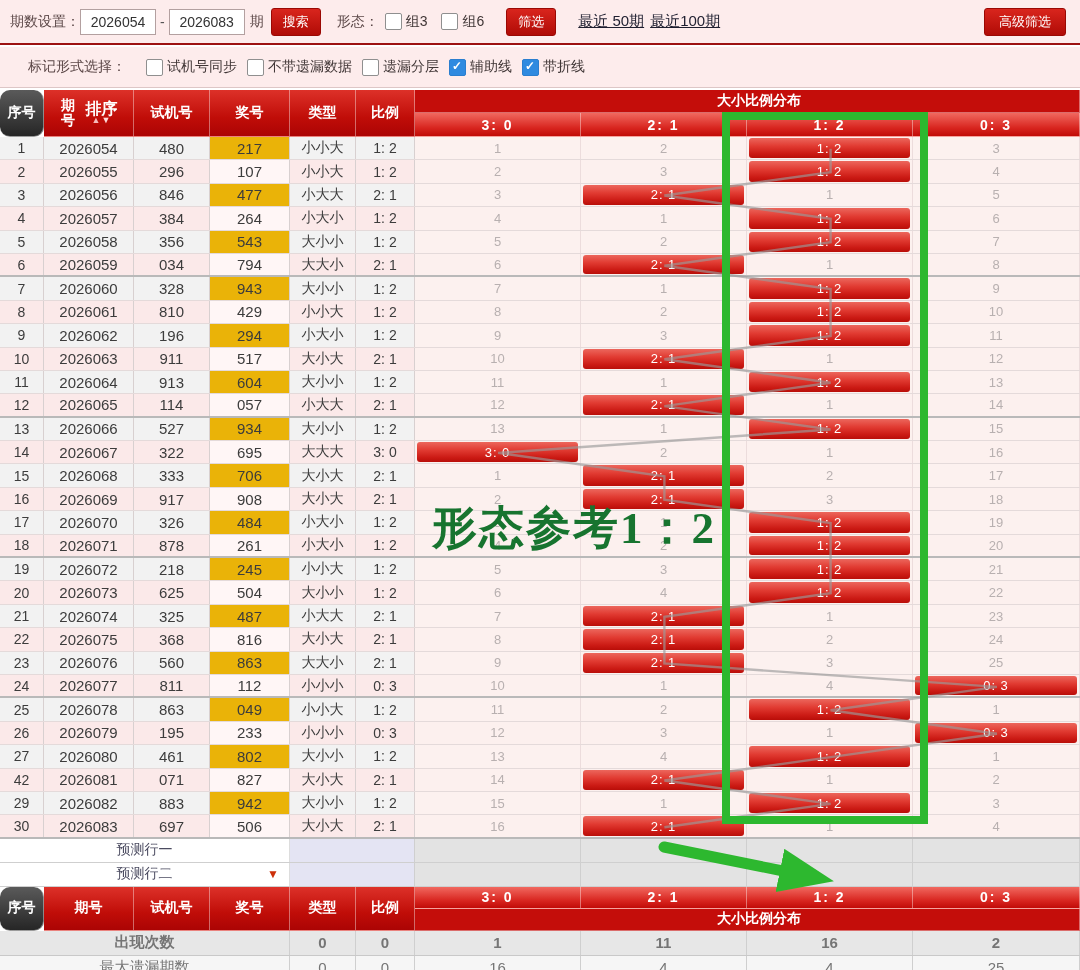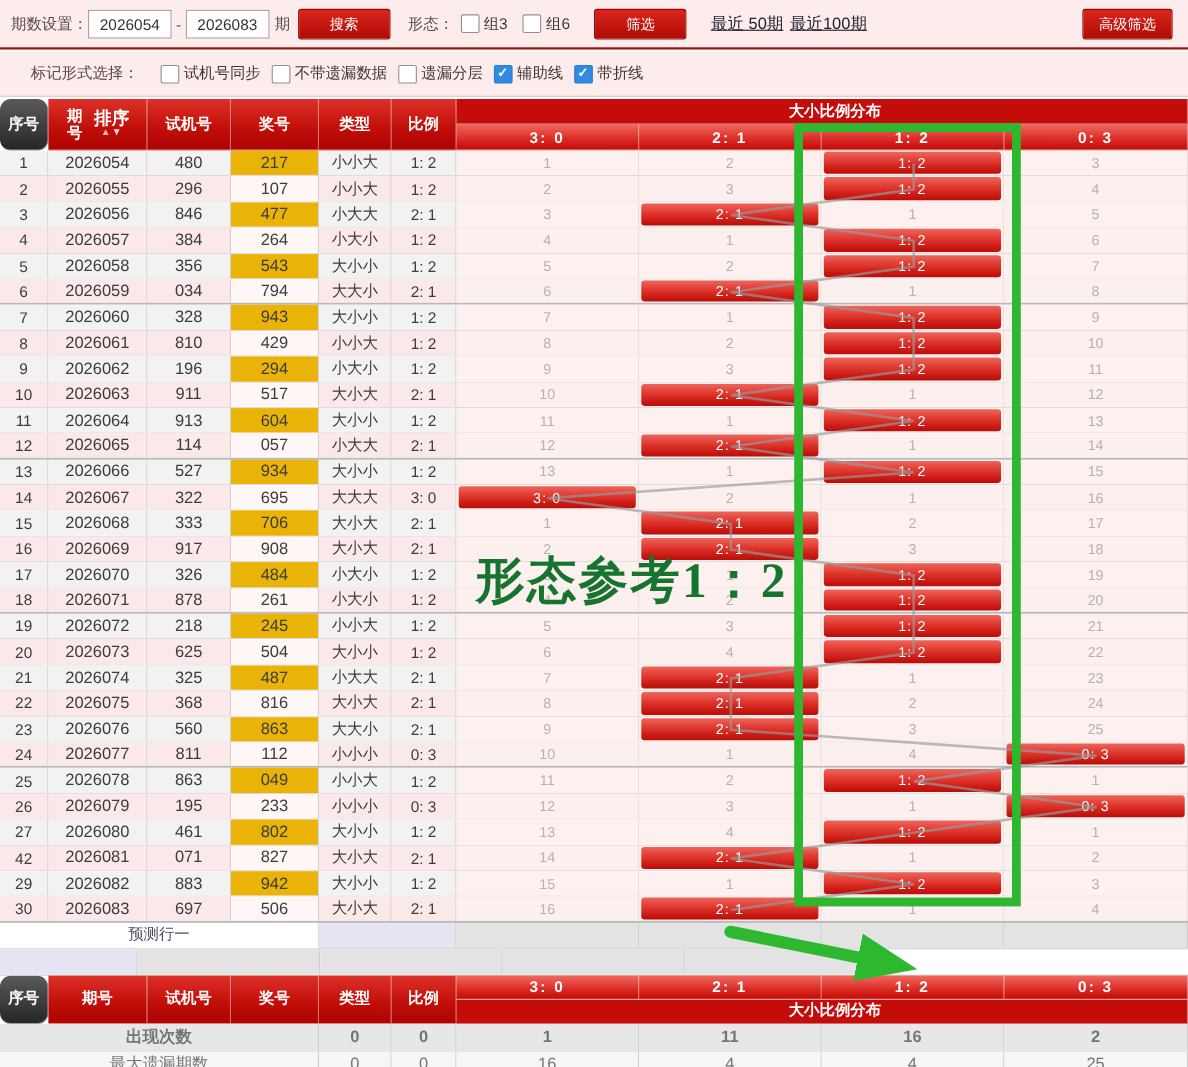--- a/index.html
+++ b/index.html
@@ -8,21 +8,21 @@
 
   
   .topbar{position:absolute;top:0;left:0;width:1080px;height:45px;background:#fdecec;
           border-bottom:2px solid #9d1212;display:flex;align-items:center;box-sizing:border-box;padding-left:10px;}
   .main-title{font-size:18px;font-weight:bold;color:#c2201d;width:330px;letter-spacing:1px;}
   .tb-label{font-size:14px;color:#5c4848;}
   .tb-input{width:70px;height:22px;border:1px solid #b3a0a0;background:#fff;font-size:14px;
             text-align:center;color:#333;font-family:"Liberation Sans",sans-serif;}
   .dash{color:#555;margin:0 4px;font-size:14px;}
   .btn-red{background:linear-gradient(180deg,#d9251d,#b00b06);color:#fff;border:1px solid #9a0803;
-           font-size:13px;padding:4px 28px;border-radius:3px;cursor:pointer;font-family:"Liberation Sans",sans-serif;}
+           font-size:13px;padding:4px 11px;border-radius:3px;cursor:pointer;font-family:"Liberation Sans",sans-serif;}
   .cb{display:inline-block;width:15px;height:15px;background:#fff;border:1px solid #8f8f8f;border-radius:2px;
       vertical-align:middle;position:relative;cursor:pointer;flex:none;}
   .cb.on{background:#2f8ae0;border-color:#2a7ecf;}
   .cb.on::after{content:"✓";position:absolute;left:2px;top:-1px;color:#fff;font-size:12px;font-weight:bold;}
   .cb-label{font-size:14px;color:#403636;margin-left:4px;}
   .hl-link{font-size:15px;color:#1f1f30;text-decoration:underline;cursor:pointer;}
 
   
   .toolbar{position:absolute;top:47px;left:0;width:1080px;height:41px;background:#fdecec;
            border-bottom:1px solid #ddc6c6;display:flex;align-items:center;box-sizing:border-box;padding-left:28px;gap:6px;}
@@ -580,20 +580,21 @@
       </div>
       <div class="prow">
         <div class="pleft">预测行一</div>
         <div class="plav"></div>
         <div class="pgray cc"></div>
         <div class="pgray cc"></div>
         <div class="pgray cc"></div>
         <div class="pgray cc"></div>
       </div>
       <div class="prow">
+        <div class="pleft">预测行二<div class="red-dn">▼</div></div>
         <div class="plav"></div>
         <div class="pgray cc"></div>
         <div class="pgray cc"></div>
         <div class="pgray cc"></div>
         <div class="pgray cc"></div>
       </div>
       <div class="hrow" style="height: 44px;">
         <div class="hcell c0 dark" style="height: 44px;">序号</div>
         <div class="hcell c1" style="height: 44px;">期号</div>
         <div class="hcell c2" style="height: 44px;">试机号</div>

